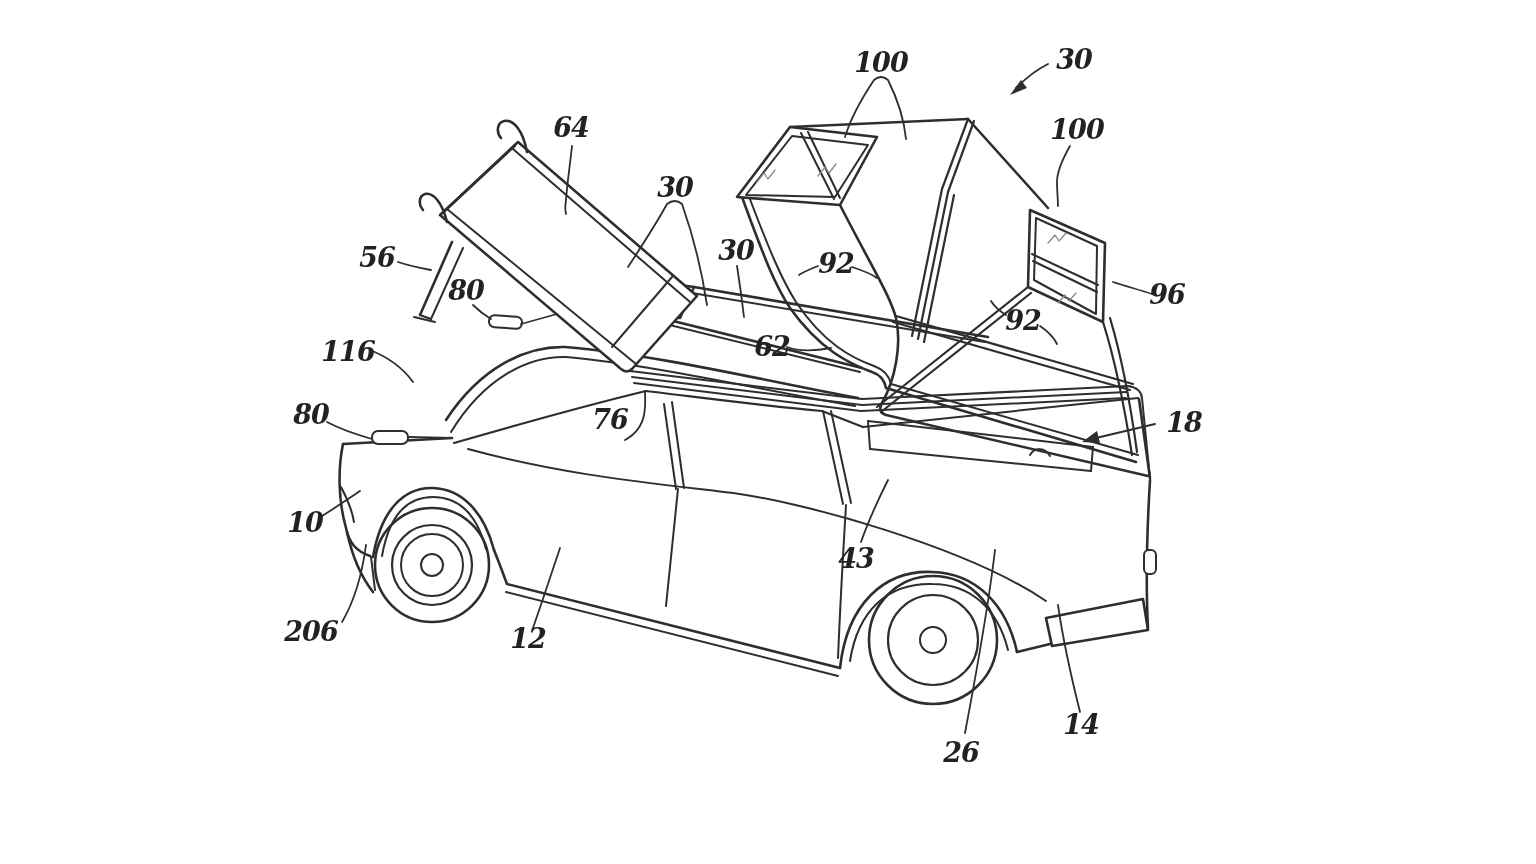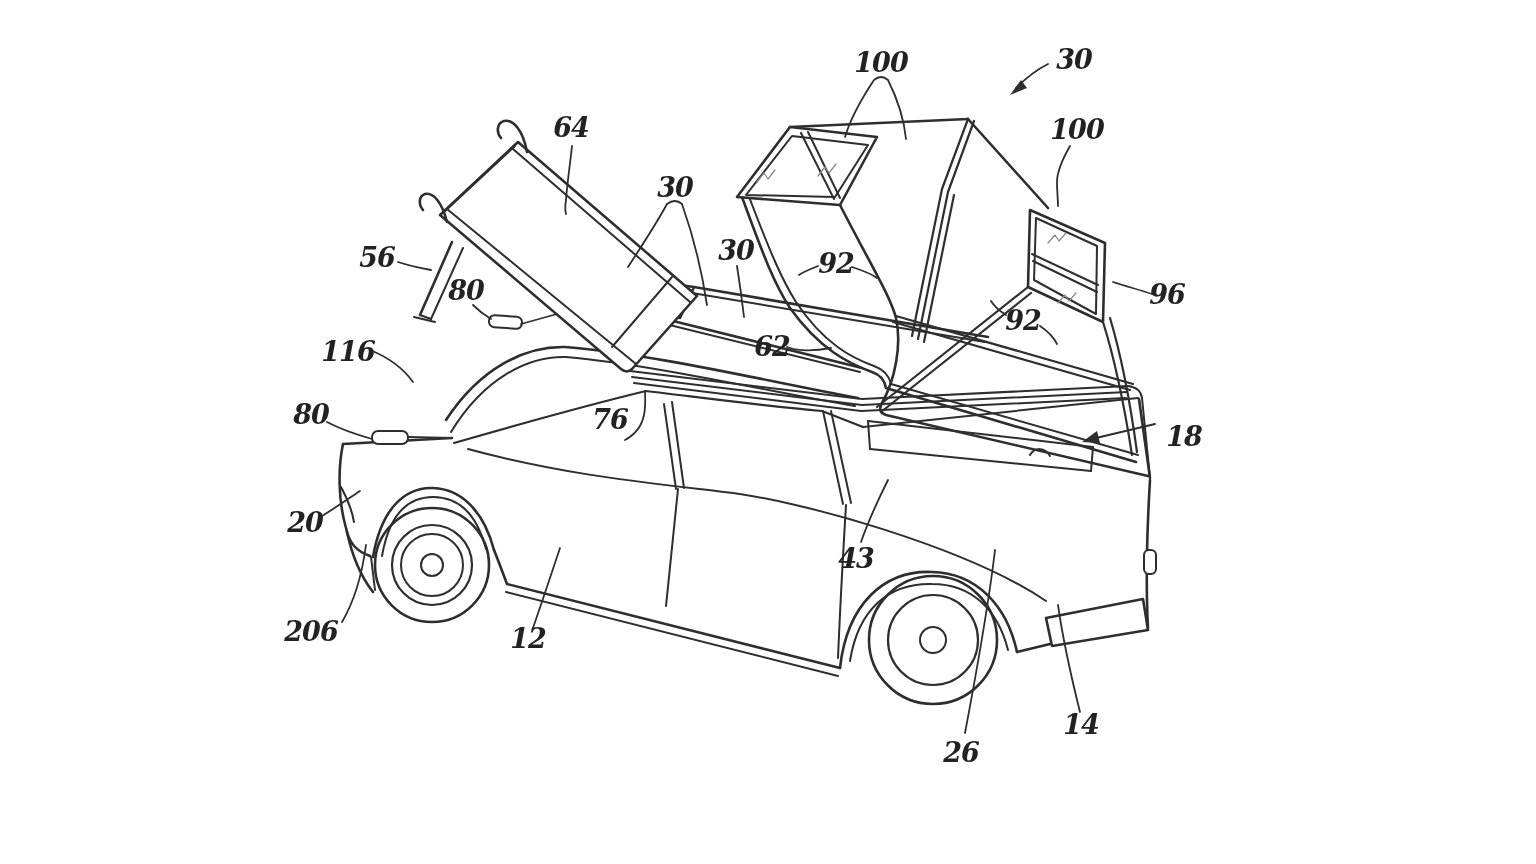--- a/index.html
+++ b/index.html
@@ -166,21 +166,21 @@
   <span class="ref-label" style="left:377px;top:257px">56</span>
   <span class="ref-label" style="left:466px;top:290px">80</span>
   <span class="ref-label" style="left:736px;top:250px">30</span>
   <span class="ref-label" style="left:836px;top:263px">92</span>
   <span class="ref-label" style="left:772px;top:346px">62</span>
   <span class="ref-label" style="left:1023px;top:320px">92</span>
   <span class="ref-label" style="left:1167px;top:294px">96</span>
   <span class="ref-label" style="left:348px;top:351px">116</span>
   <span class="ref-label" style="left:311px;top:414px">80</span>
   <span class="ref-label" style="left:610px;top:419px">76</span>
-  <span class="ref-label" style="left:1184px;top:436px">18</span>
-  <span class="ref-label" style="left:305px;top:522px">20</span>
+  <span class="ref-label" style="left:1184px;top:422px">18</span>
+  <span class="ref-label" style="left:305px;top:522px">10</span>
   <span class="ref-label" style="left:856px;top:558px">43</span>
   <span class="ref-label" style="left:311px;top:631px">206</span>
   <span class="ref-label" style="left:528px;top:638px">12</span>
   <span class="ref-label" style="left:961px;top:752px">26</span>
   <span class="ref-label" style="left:1081px;top:724px">14</span>
 
 </div>
 
 </body></html>

